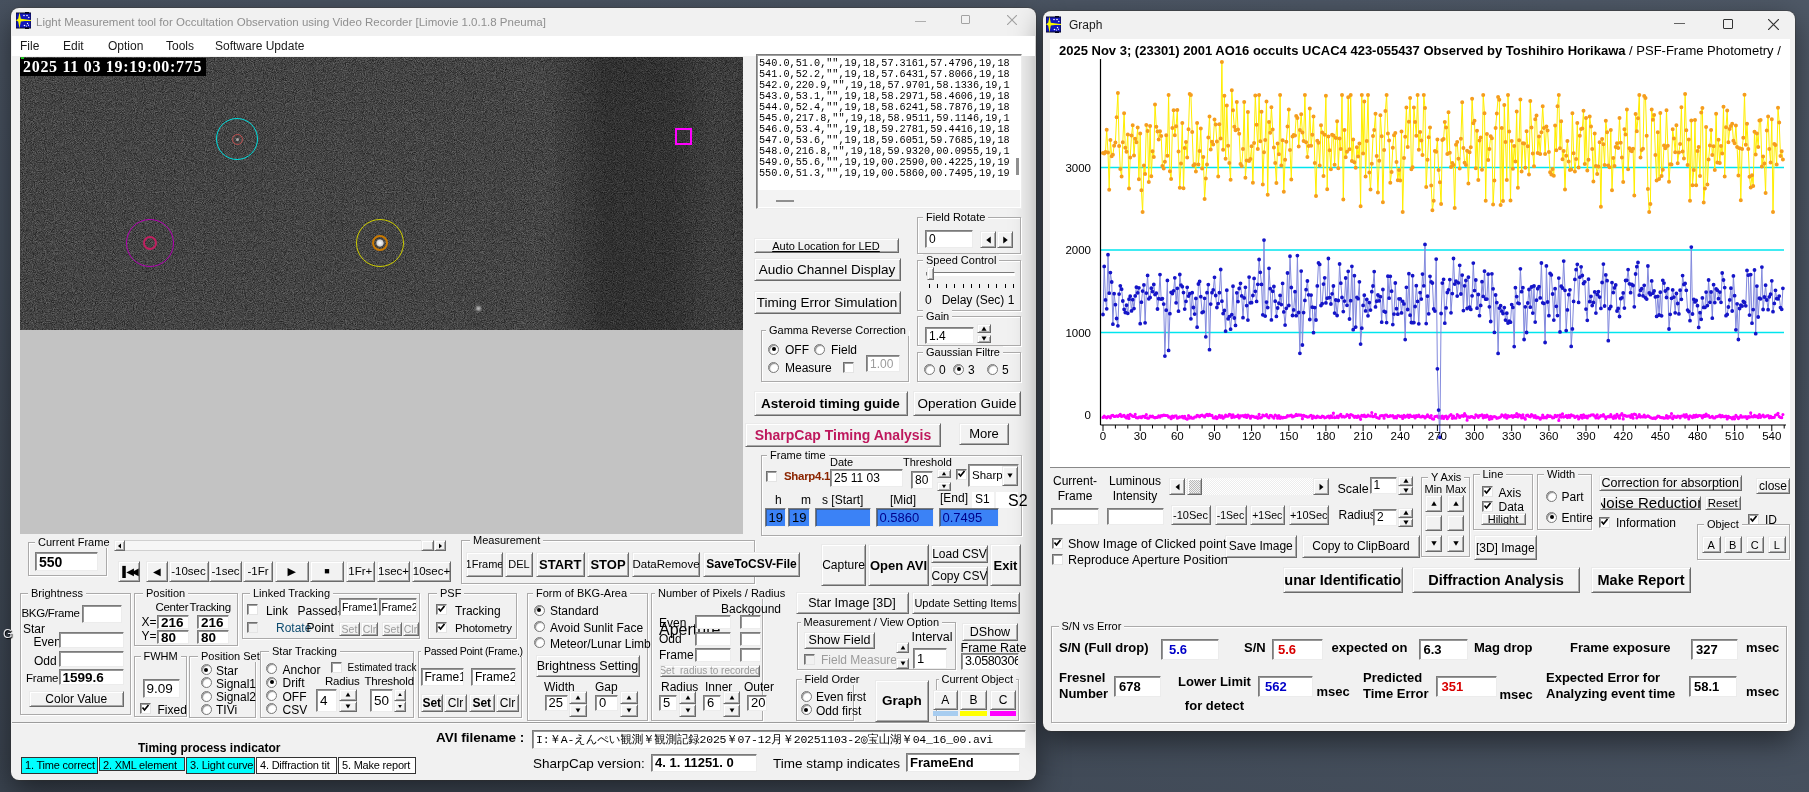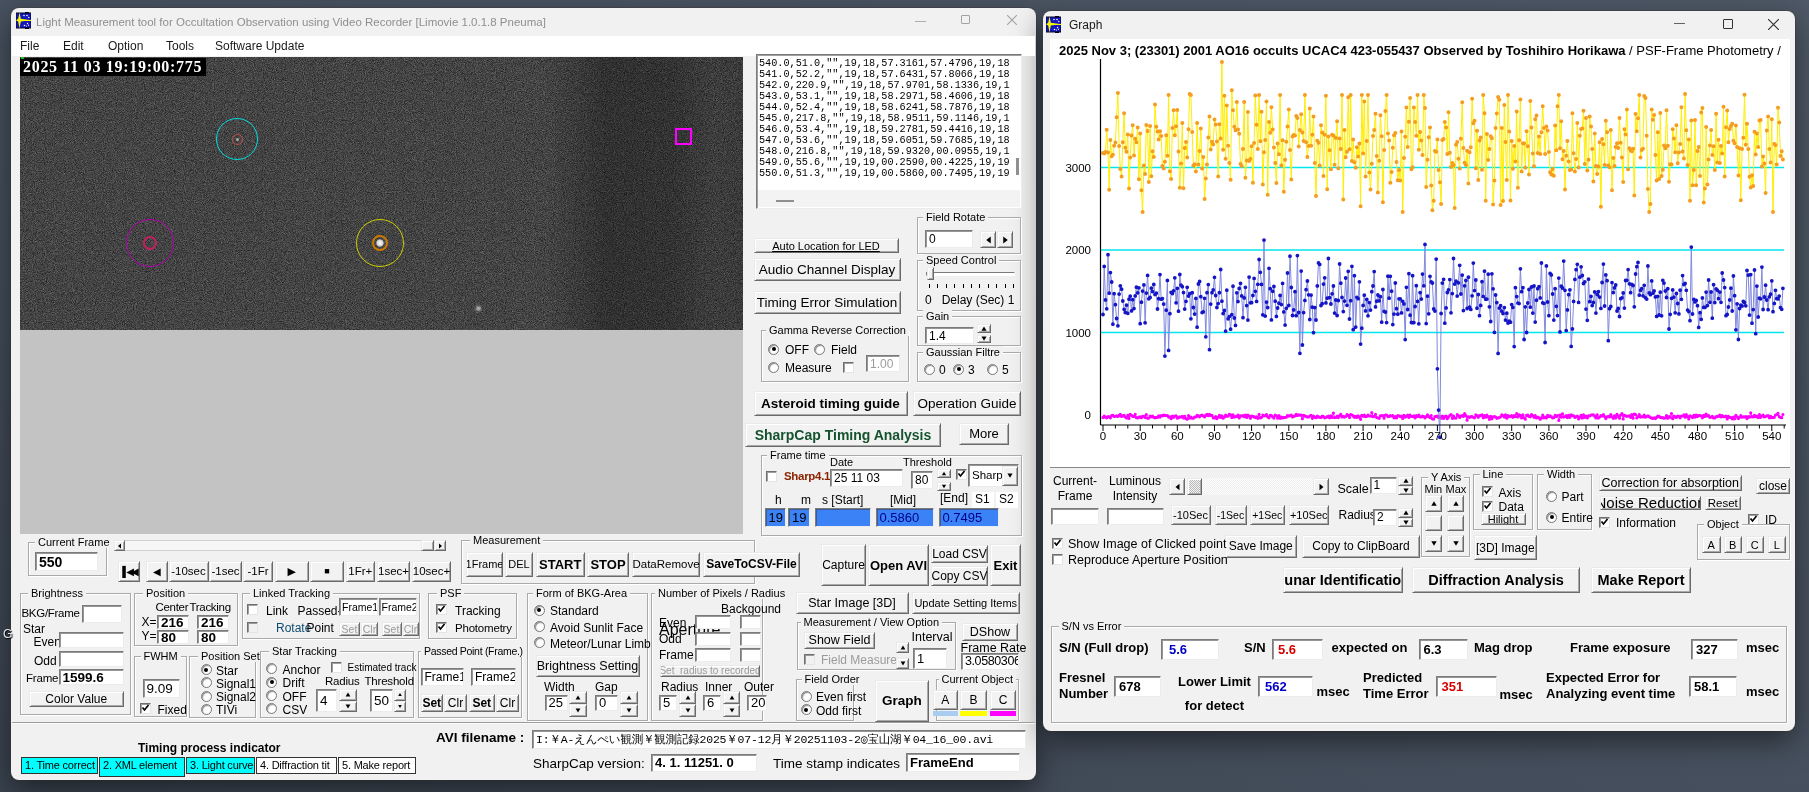--- a/index.html
+++ b/index.html
@@ -136,21 +136,21 @@
     <span style="left:5px">Gaussian Filtre</span>
   </div>
 <div class="ab rb" style="left:924px;top:363.5px;width:11px;height:11px;"></div>
 <div class="ab" style="left:939px;top:363px;font-size:12px">0</div>
 <div class="ab rb sel" style="left:953px;top:363.5px;width:11px;height:11px;"></div>
 <div class="ab" style="left:968px;top:363px;font-size:12px">3</div>
 <div class="ab rb" style="left:987px;top:363.5px;width:11px;height:11px;"></div>
 <div class="ab" style="left:1002px;top:363px;font-size:12px">5</div>
 <div class="ab btn" style="left:753.5px;top:390.5px;width:154px;height:25px;font-size:13.5px;font-weight:bold">Asteroid timing guide</div>
 <div class="ab btn" style="left:913px;top:390.5px;width:108px;height:25px;font-size:13.5px;">Operation Guide</div>
-<div class="ab btn" style="left:745px;top:422.5px;width:196px;height:24px;font-size:14px;font-weight:bold;color:#14532d">SharpCap Timing Analysis</div>
+<div class="ab btn" style="left:745px;top:422.5px;width:196px;height:24px;font-size:14px;font-weight:bold;color:#be185d">SharpCap Timing Analysis</div>
 <div class="ab btn" style="left:959px;top:422.5px;width:50px;height:22px;font-size:13px;">More</div>
 <div class="ab g" style="left:761px;top:455px;width:261px;height:81px">
     <span style="left:5px">Frame time</span>
   </div>
 <div class="ab" style="left:830px;top:456px;font-size:11px">Date</div>
 <div class="ab" style="left:903px;top:456px;font-size:11px">Threshold</div>
 <div class="ab cb" style="left:766px;top:470.5px;width:11px;height:11px;"></div>
 <div class="ab" style="left:784px;top:470px;font-size:11.5px;letter-spacing:-0.3px;font-weight:bold;color:#8b2500">Sharp4.1</div>
 <div class="ab tb" style="left:830px;top:469px;width:73px;height:18px;font-size:12px">25 11 03</div>
 <div class="ab tb" style="left:911px;top:471px;width:22px;height:18px;font-size:12px">80</div>
@@ -168,21 +168,21 @@
 <div class="ab tb" style="left:968px;top:464px;width:51px;height:23px;font-size:11.5px;line-height:19px">Sharp</div>
 <div class="ab btn" style="left:1002px;top:465.5px;width:16px;height:20px;">
     <span class="ad" style="transform:scale(.85)"></span>
   </div>
 <div class="ab" style="left:775px;top:493px;font-size:12px">h</div>
 <div class="ab" style="left:801px;top:493px;font-size:12px">m</div>
 <div class="ab" style="left:822px;top:493px;font-size:12px">s [Start]</div>
 <div class="ab" style="left:890px;top:493px;font-size:12px">[Mid]</div>
 <div class="ab" style="left:940px;top:491px;font-size:12px">[End]</div>
 <div class="ab " style="left:972px;top:492px;width:22px;height:16px;background:#fff"><span style="font-size:12px;padding-left:3px">S1</span></div>
-<div class="ab " style="left:996px;top:492px;width:22px;height:16px;background:#fff"><span style="font-size:12px;padding-left:3px">S2</span></div>
+<div class="ab " style="left:996px;top:492px;width:22px;height:16px;background:#fff"><span style="font-size:16px;padding-left:12px">S2</span></div>
 <div class="ab tb cy" style="left:764.5px;top:508px;width:21.5px;height:19px;font-size:13px;line-height:16px;color:#000">19</div>
 <div class="ab tb cy" style="left:788px;top:508px;width:22px;height:19px;font-size:13px;line-height:16px;color:#000">19</div>
 <div class="ab tb cy" style="left:814.5px;top:508px;width:56.5px;height:19px;font-size:13px;line-height:16px;color:#000"></div>
 <div class="ab tb cy" style="left:875.5px;top:508px;width:58.5px;height:19px;font-size:13px;line-height:16px;color:#00008b">0.5860</div>
 <div class="ab tb cy" style="left:938.5px;top:508px;width:60px;height:19px;font-size:13px;line-height:16px;color:#00008b">0.7495</div>
 <div class="ab g" style="left:28px;top:542px;width:79px;height:34px">
     <span style="left:6px">Current Frame</span>
   </div>
 <div class="ab tb" style="left:35px;top:552px;width:63px;height:19px;font-size:14px;font-weight:bold;line-height:16px">550</div>
 <div class="ab " style="left:114px;top:540px;width:332px;height:11px;background:#f6f6f6;border:1px solid #d0d0d0"></div>
@@ -430,21 +430,21 @@
 <div class="ab btn" style="left:933px;top:690px;width:24.5px;height:20px;font-size:12px;">A</div>
 <div class="ab " style="left:933px;top:711px;width:24.5px;height:5px;background:#a8cdf0"></div>
 <div class="ab btn" style="left:960px;top:690px;width:27px;height:20px;font-size:12px;">B</div>
 <div class="ab " style="left:960px;top:711px;width:27px;height:5px;background:#ffff00"></div>
 <div class="ab btn" style="left:990px;top:690px;width:26px;height:20px;font-size:12px;">C</div>
 <div class="ab " style="left:990px;top:711px;width:26px;height:5px;background:#ff00ff"></div>
 <div class="ab " style="left:12px;top:722px;width:1023px;height:1px;background:#9c9c9c"></div>
 <div class="ab " style="left:12px;top:723px;width:1023px;height:1px;background:#fbfbfb"></div>
 <div class="ab" style="left:138px;top:741px;font-size:12px;font-weight:bold">Timing process indicator</div>
 <div class="ab " style="left:21px;top:757px;width:77px;height:17px;background:#00ffff;border:1px solid #333;font-size:11px;letter-spacing:-0.2px;line-height:15px;padding-left:3px;white-space:nowrap;overflow:hidden">1. Time correct</div>
-<div class="ab " style="left:99px;top:757px;width:86px;height:20px;background:#00ffff;border:1px solid #333;font-size:11px;letter-spacing:-0.2px;line-height:15px;padding-left:3px;white-space:nowrap;overflow:hidden">2. XML element</div>
+<div class="ab " style="left:99px;top:757px;width:86px;height:14px;background:#00ffff;border:1px solid #333;font-size:11px;letter-spacing:-0.2px;line-height:15px;padding-left:3px;white-space:nowrap;overflow:hidden">2. XML element</div>
 <div class="ab " style="left:186px;top:757px;width:69px;height:17px;background:#00ffff;border:1px solid #333;font-size:11px;letter-spacing:-0.2px;line-height:15px;padding-left:3px;white-space:nowrap;overflow:hidden">3. Light curve</div>
 <div class="ab " style="left:256px;top:757px;width:81px;height:17px;background:#fff;border:1px solid #333;font-size:11px;letter-spacing:-0.2px;line-height:15px;padding-left:3px;white-space:nowrap;overflow:hidden">4. Diffraction tit</div>
 <div class="ab " style="left:338px;top:757px;width:78px;height:17px;background:#fff;border:1px solid #333;font-size:11px;letter-spacing:-0.2px;line-height:15px;padding-left:3px;white-space:nowrap;overflow:hidden">5. Make report</div>
 <div class="ab" style="left:436px;top:730px;font-size:13.5px;font-weight:bold">AVI filename&nbsp;:</div>
 <div class="ab tb" style="left:532px;top:730px;width:494px;height:19px;font-family:&quot;Liberation Mono&quot;,monospace;font-size:11.5px;line-height:15px;letter-spacing:-0.2px">I:￥A-えんぺい観測￥観測記録2025￥07-12月￥20251103-2◎宝山湖￥04_16_00.avi</div>
 <div class="ab" style="left:533px;top:756px;font-size:13.5px">SharpCap version:</div>
 <div class="ab tb" style="left:651px;top:754px;width:106px;height:18px;font-size:13px;font-weight:bold;line-height:14px">4. 1. 11251. 0</div>
 <div class="ab" style="left:773px;top:756px;font-size:13.5px">Time stamp indicates</div>
 <div class="ab tb" style="left:906px;top:753px;width:114px;height:19px;font-size:13px;font-weight:bold;line-height:15px">FrameEnd</div>
 <div class="ab" style="left:1046px;top:16px;width:15px;height:17px"><svg width="15" height="17" viewBox="0 0 15 17">

